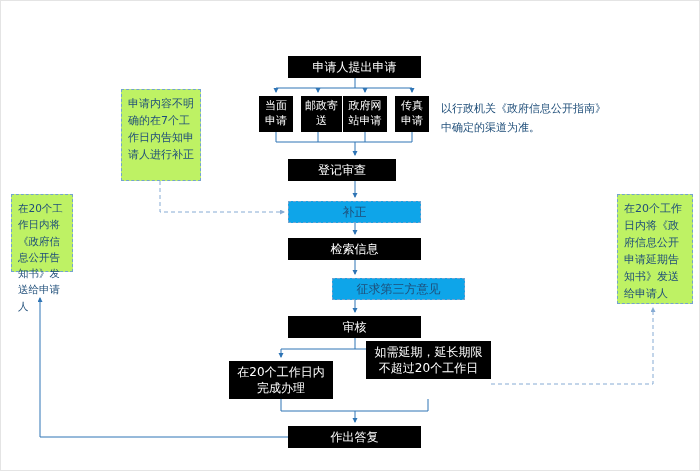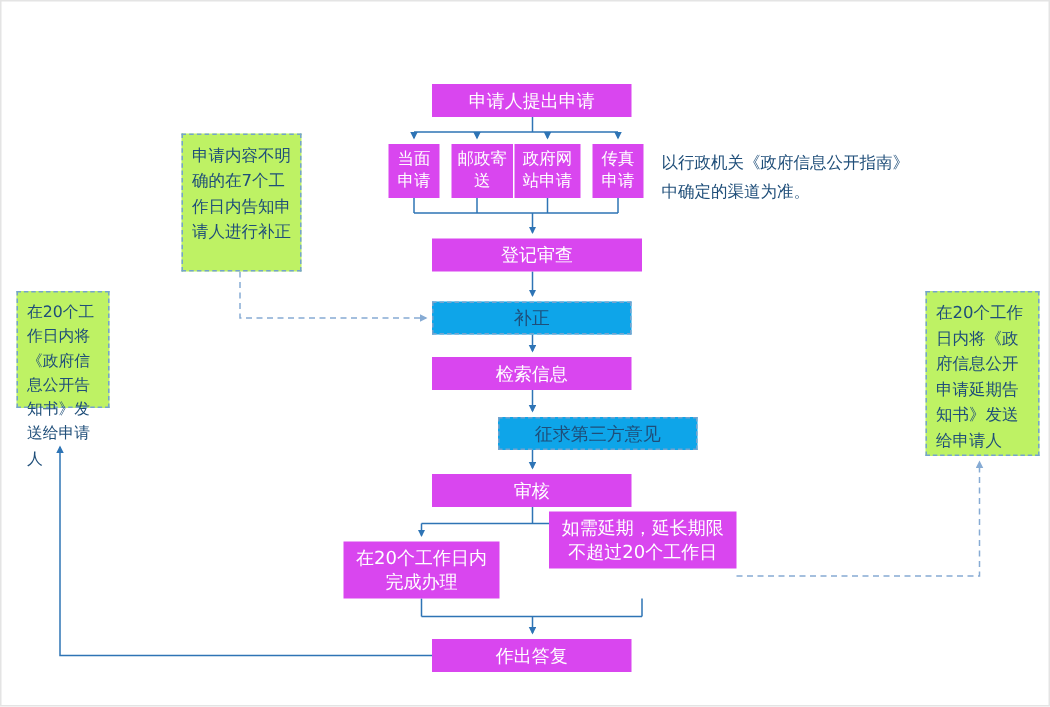--- a/index.html
+++ b/index.html
@@ -26,21 +26,21 @@
     color: #1a1a1a;
     letter-spacing: 1px;
   }
   .connectors {
     position: absolute;
     left: 0; top: 0;
     width: 700px; height: 471px;
   }
   .solid-box {
     position: absolute;
-    background: #d946ef;
+    background: #000000;
     color: #ffffff;
     display: flex;
     align-items: center;
     justify-content: center;
     text-align: center;
     font-size: 12px;
     line-height: 1.35;
     padding: 0 3px;
   }
   .solid-box.small { font-size: 11px; }
@@ -73,21 +73,21 @@
     line-height: 1.7;
     text-align: left;
   }
   
   .pos-apply      { left: 287px; top: 55px;  width: 133px; height: 22px; }
   .pos-m1         { left: 258px; top: 95px;  width: 34px;  height: 36px; }
   .pos-m2         { left: 300px; top: 95px;  width: 41px;  height: 36px; }
   .pos-m3         { left: 342px; top: 95px;  width: 44px;  height: 36px; }
   .pos-m4         { left: 394px; top: 95px;  width: 34px;  height: 36px; }
   .pos-channel    { left: 440px; top: 99px;  width: 172px; }
-  .pos-register   { left: 287px; top: 158px; width: 140px; height: 22px; }
+  .pos-register   { left: 287px; top: 158px; width: 108px; height: 22px; }
   .pos-supplement { left: 287px; top: 200px; width: 133px; height: 22px; }
   .pos-search     { left: 287px; top: 237px; width: 133px; height: 22px; }
   .pos-third      { left: 287px; top: 277px; width: 133px; height: 22px; margin-left: 44px; }
   .pos-review     { left: 287px; top: 315px; width: 133px; height: 22px; }
   .pos-complete   { left: 228px; top: 360px; width: 104px; height: 38px; }
   .pos-extend     { left: 365px; top: 340px; width: 125px; height: 38px; }
   .pos-reply      { left: 287px; top: 425px; width: 133px; height: 22px; }
   .pos-left-note  { left: 120px; top: 88px;  width: 80px;  height: 92px; }
   .pos-farleft    { left: 10px;  top: 193px; width: 62px;  height: 78px; font-size: 10.5px; }
   .pos-farright   { left: 616px; top: 193px; width: 76px;  height: 110px; }

